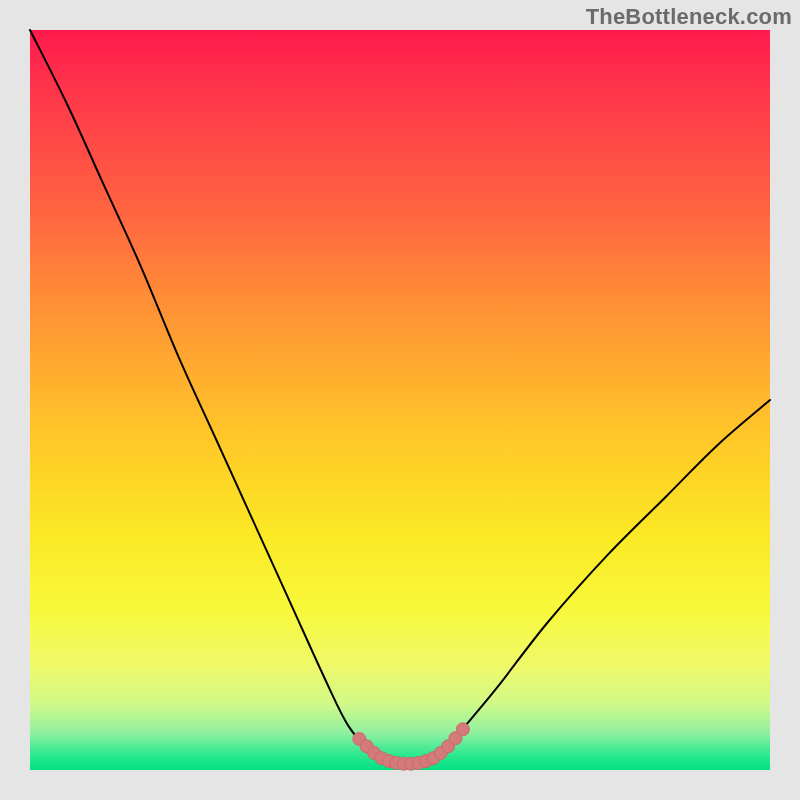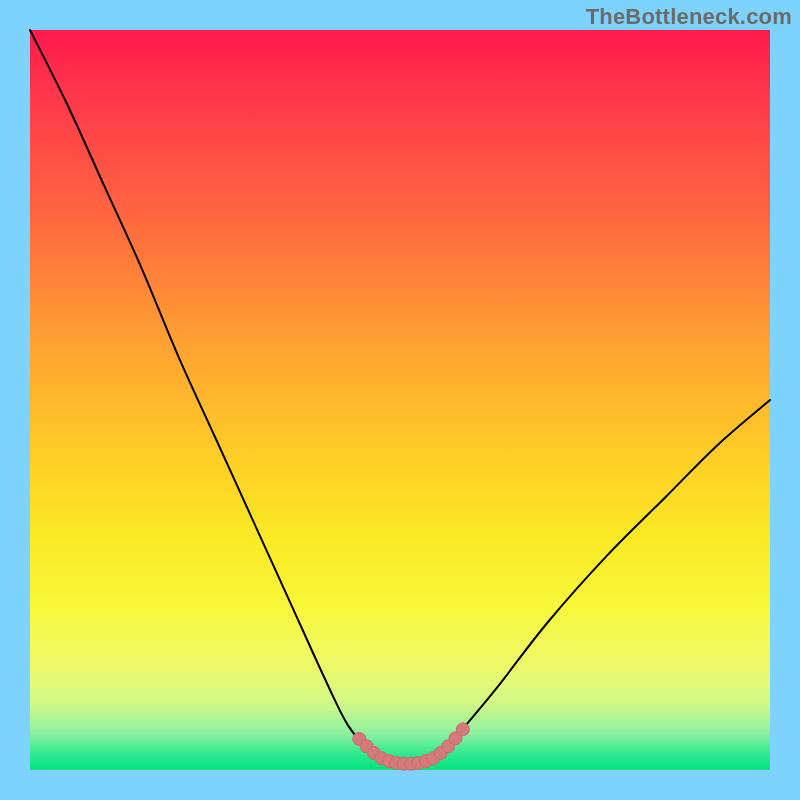--- a/index.html
+++ b/index.html
@@ -8,21 +8,21 @@
     width: 800px;
     height: 800px;
     background: #000;
     overflow: hidden;
     font-family: Arial, Helvetica, sans-serif;
   }
   .frame {
     position: relative;
     width: 800px;
     height: 800px;
-    background: #7dd3fc;
+    background: #e5e5e5;
   }
   .plot-area {
     position: absolute;
     left: 30px;
     top: 30px;
     width: 740px;
     height: 740px;
     background: linear-gradient(to bottom,
       #ff1a4d 0%,
       #ff3b4a 10%,

